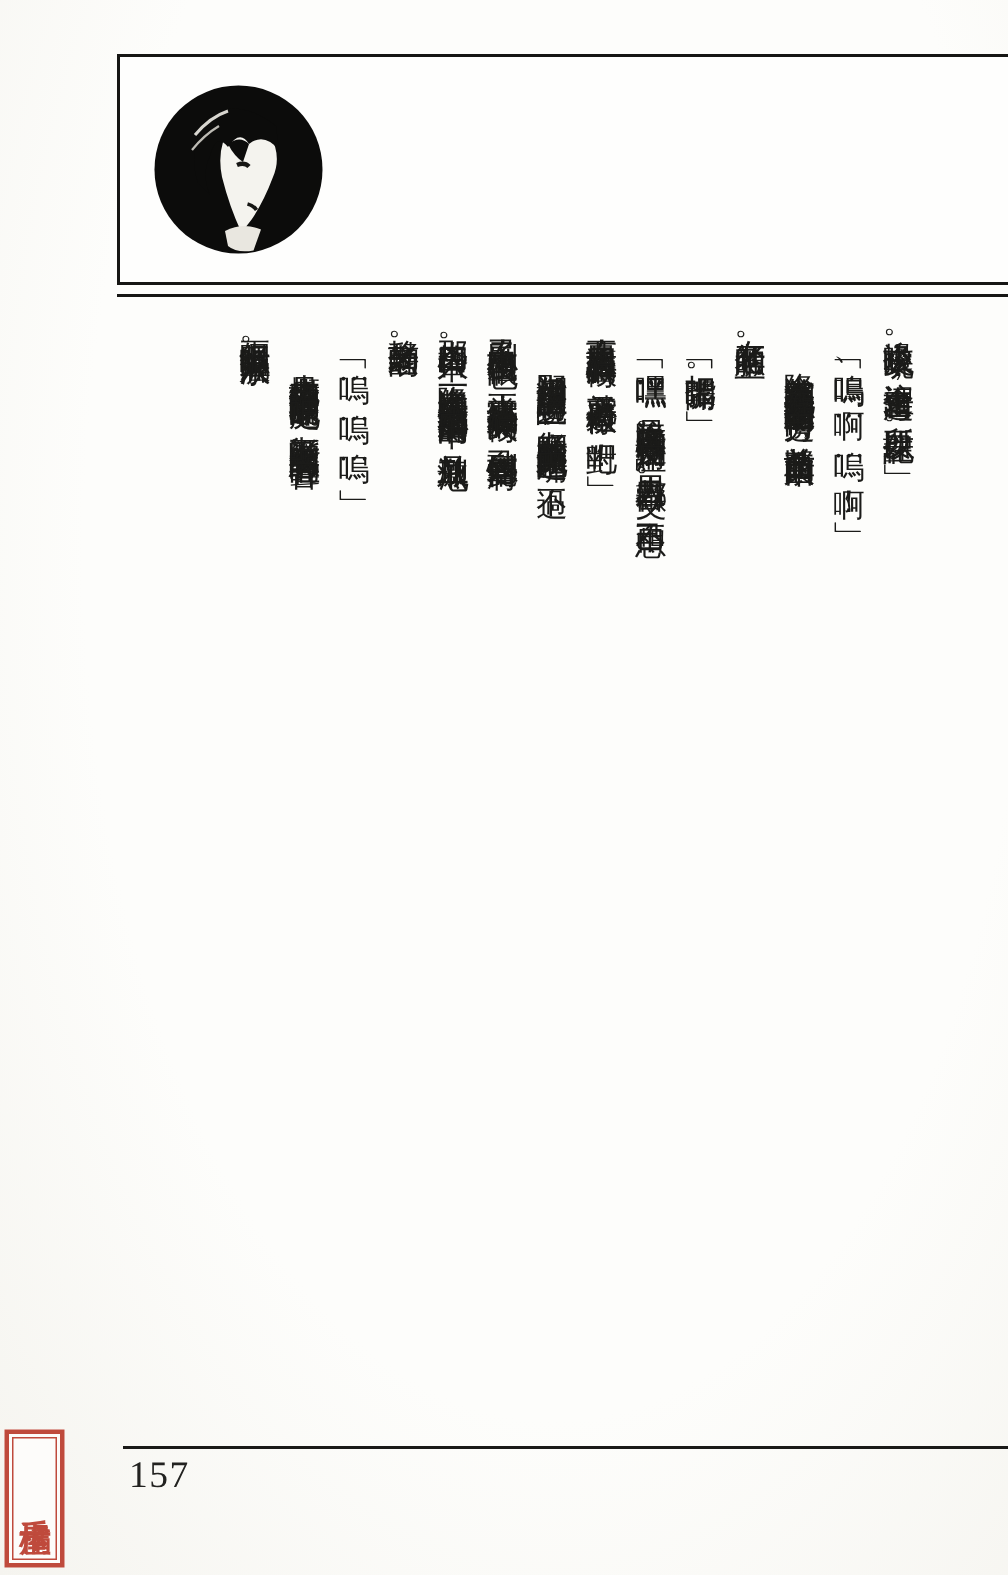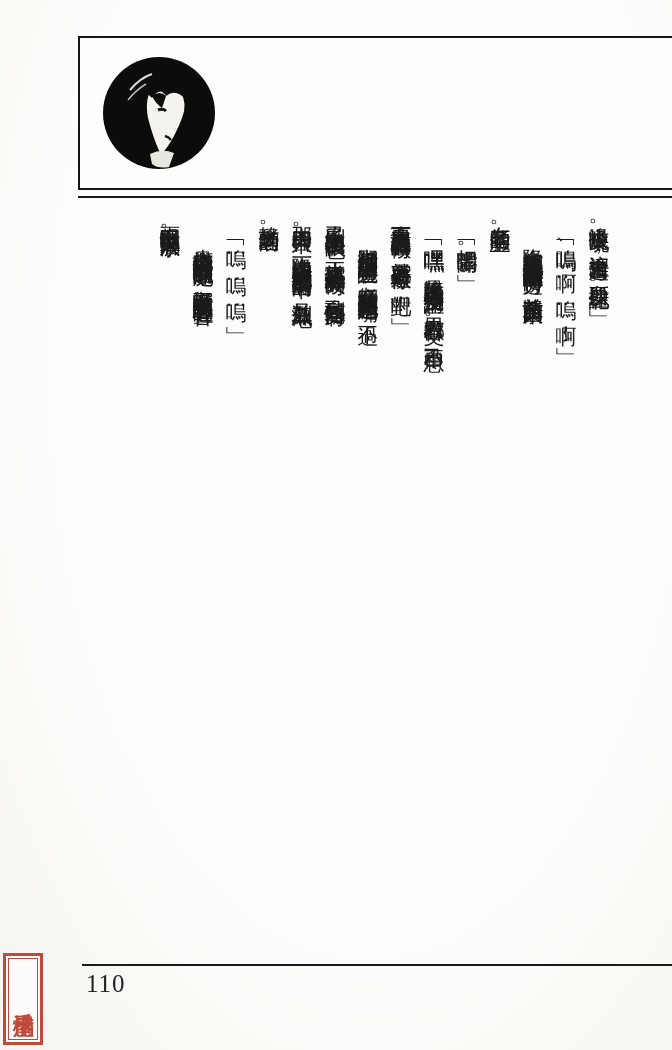--- a/index.html
+++ b/index.html
@@ -85,21 +85,21 @@
       <div class="tcol">　湘野仍然用著上課的口吻說道。老師一開始雖然緊緊地閉起嘴巴，不過</div>
       <div class="tcol">弓子則向小嵐使了個眼色，正當小嵐要觸摸珠美的時候，自己感到覺悟而將</div>
       <div class="tcol">那肉棒含入口中。隆次將肉棒一口氣到底插進小薰老師的口中，並且激烈地</div>
       <div class="tcol">搖動老師的頭。</div>
       <div class="tcol">　「嗚…嗚…嗚…」</div>
       <div class="tcol">　大概是肉棒的前端頂到喉嚨的深處吧，老師不斷發出想要嘔吐的聲音。</div>
       <div class="tcol">兩個眼眶溢滿著淚水。</div>
     </div>
 
   <div class="bottom-rule"></div>
-  <div class="page-number">110</div>
+  <div class="page-number">157</div>
 
   <div class="seal">
     <div class="seal-inner">
       <div class="seal-text">千橘屋</div>
     </div>
   </div>
 
 </div>
 
 </body></html>

